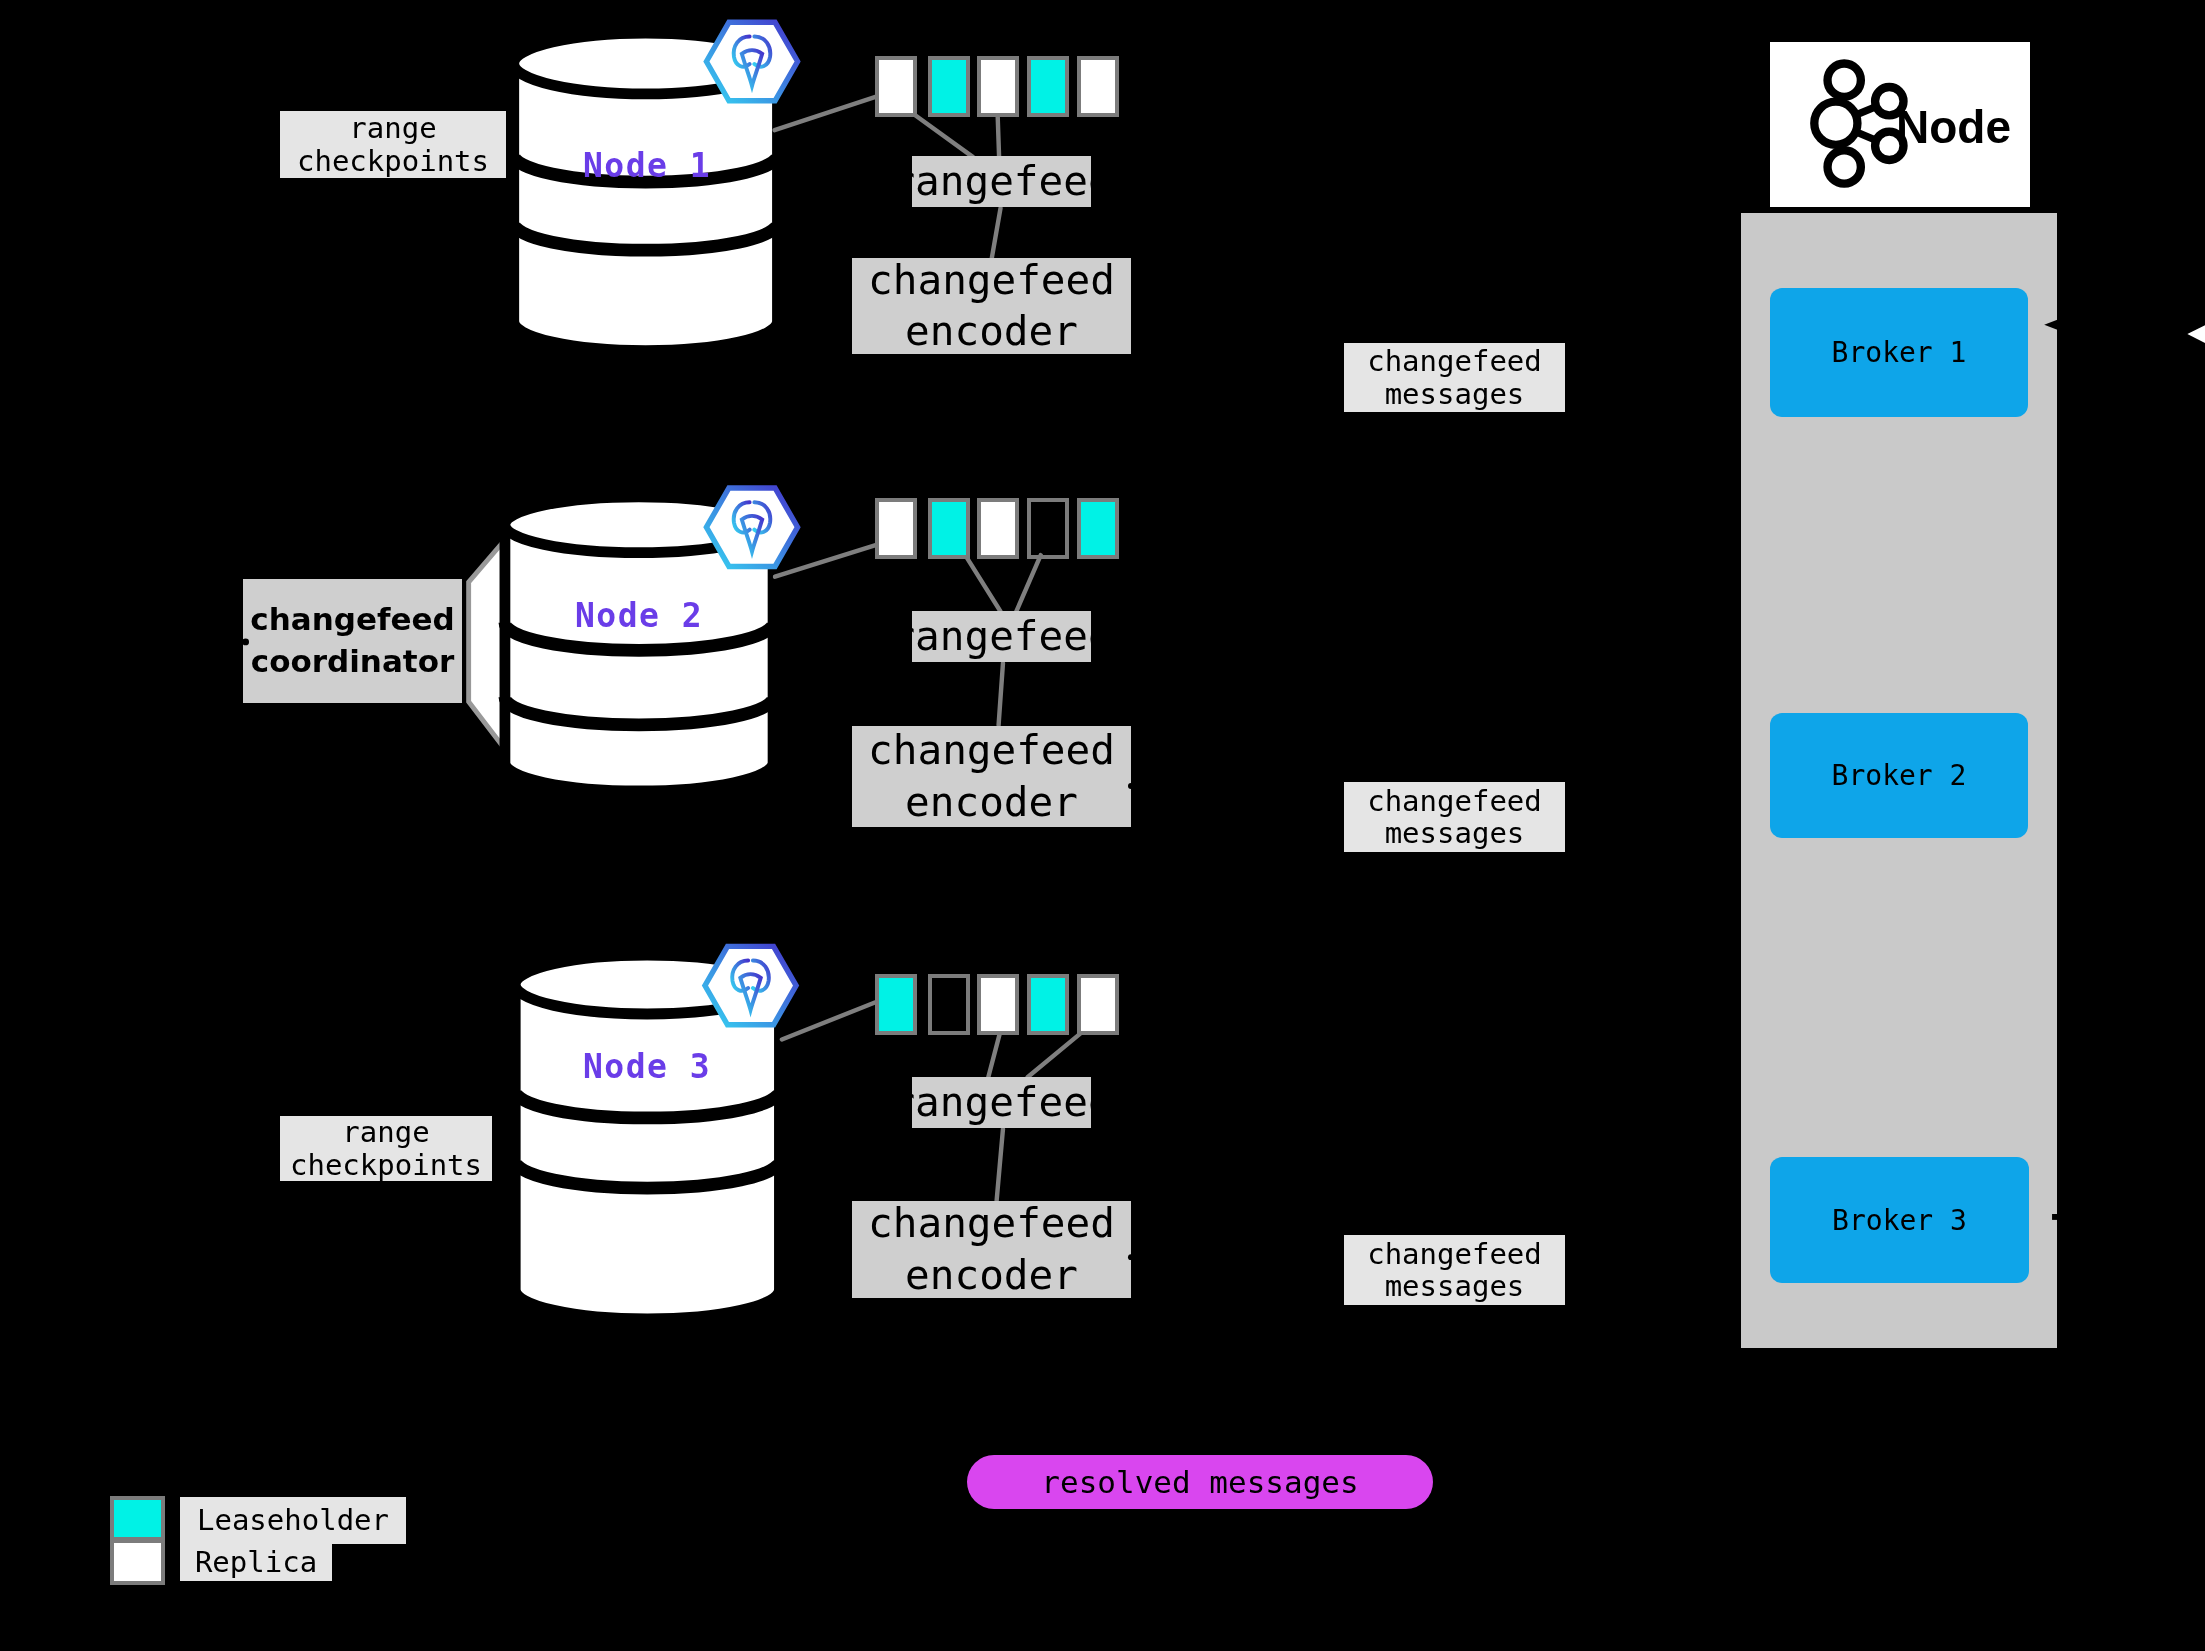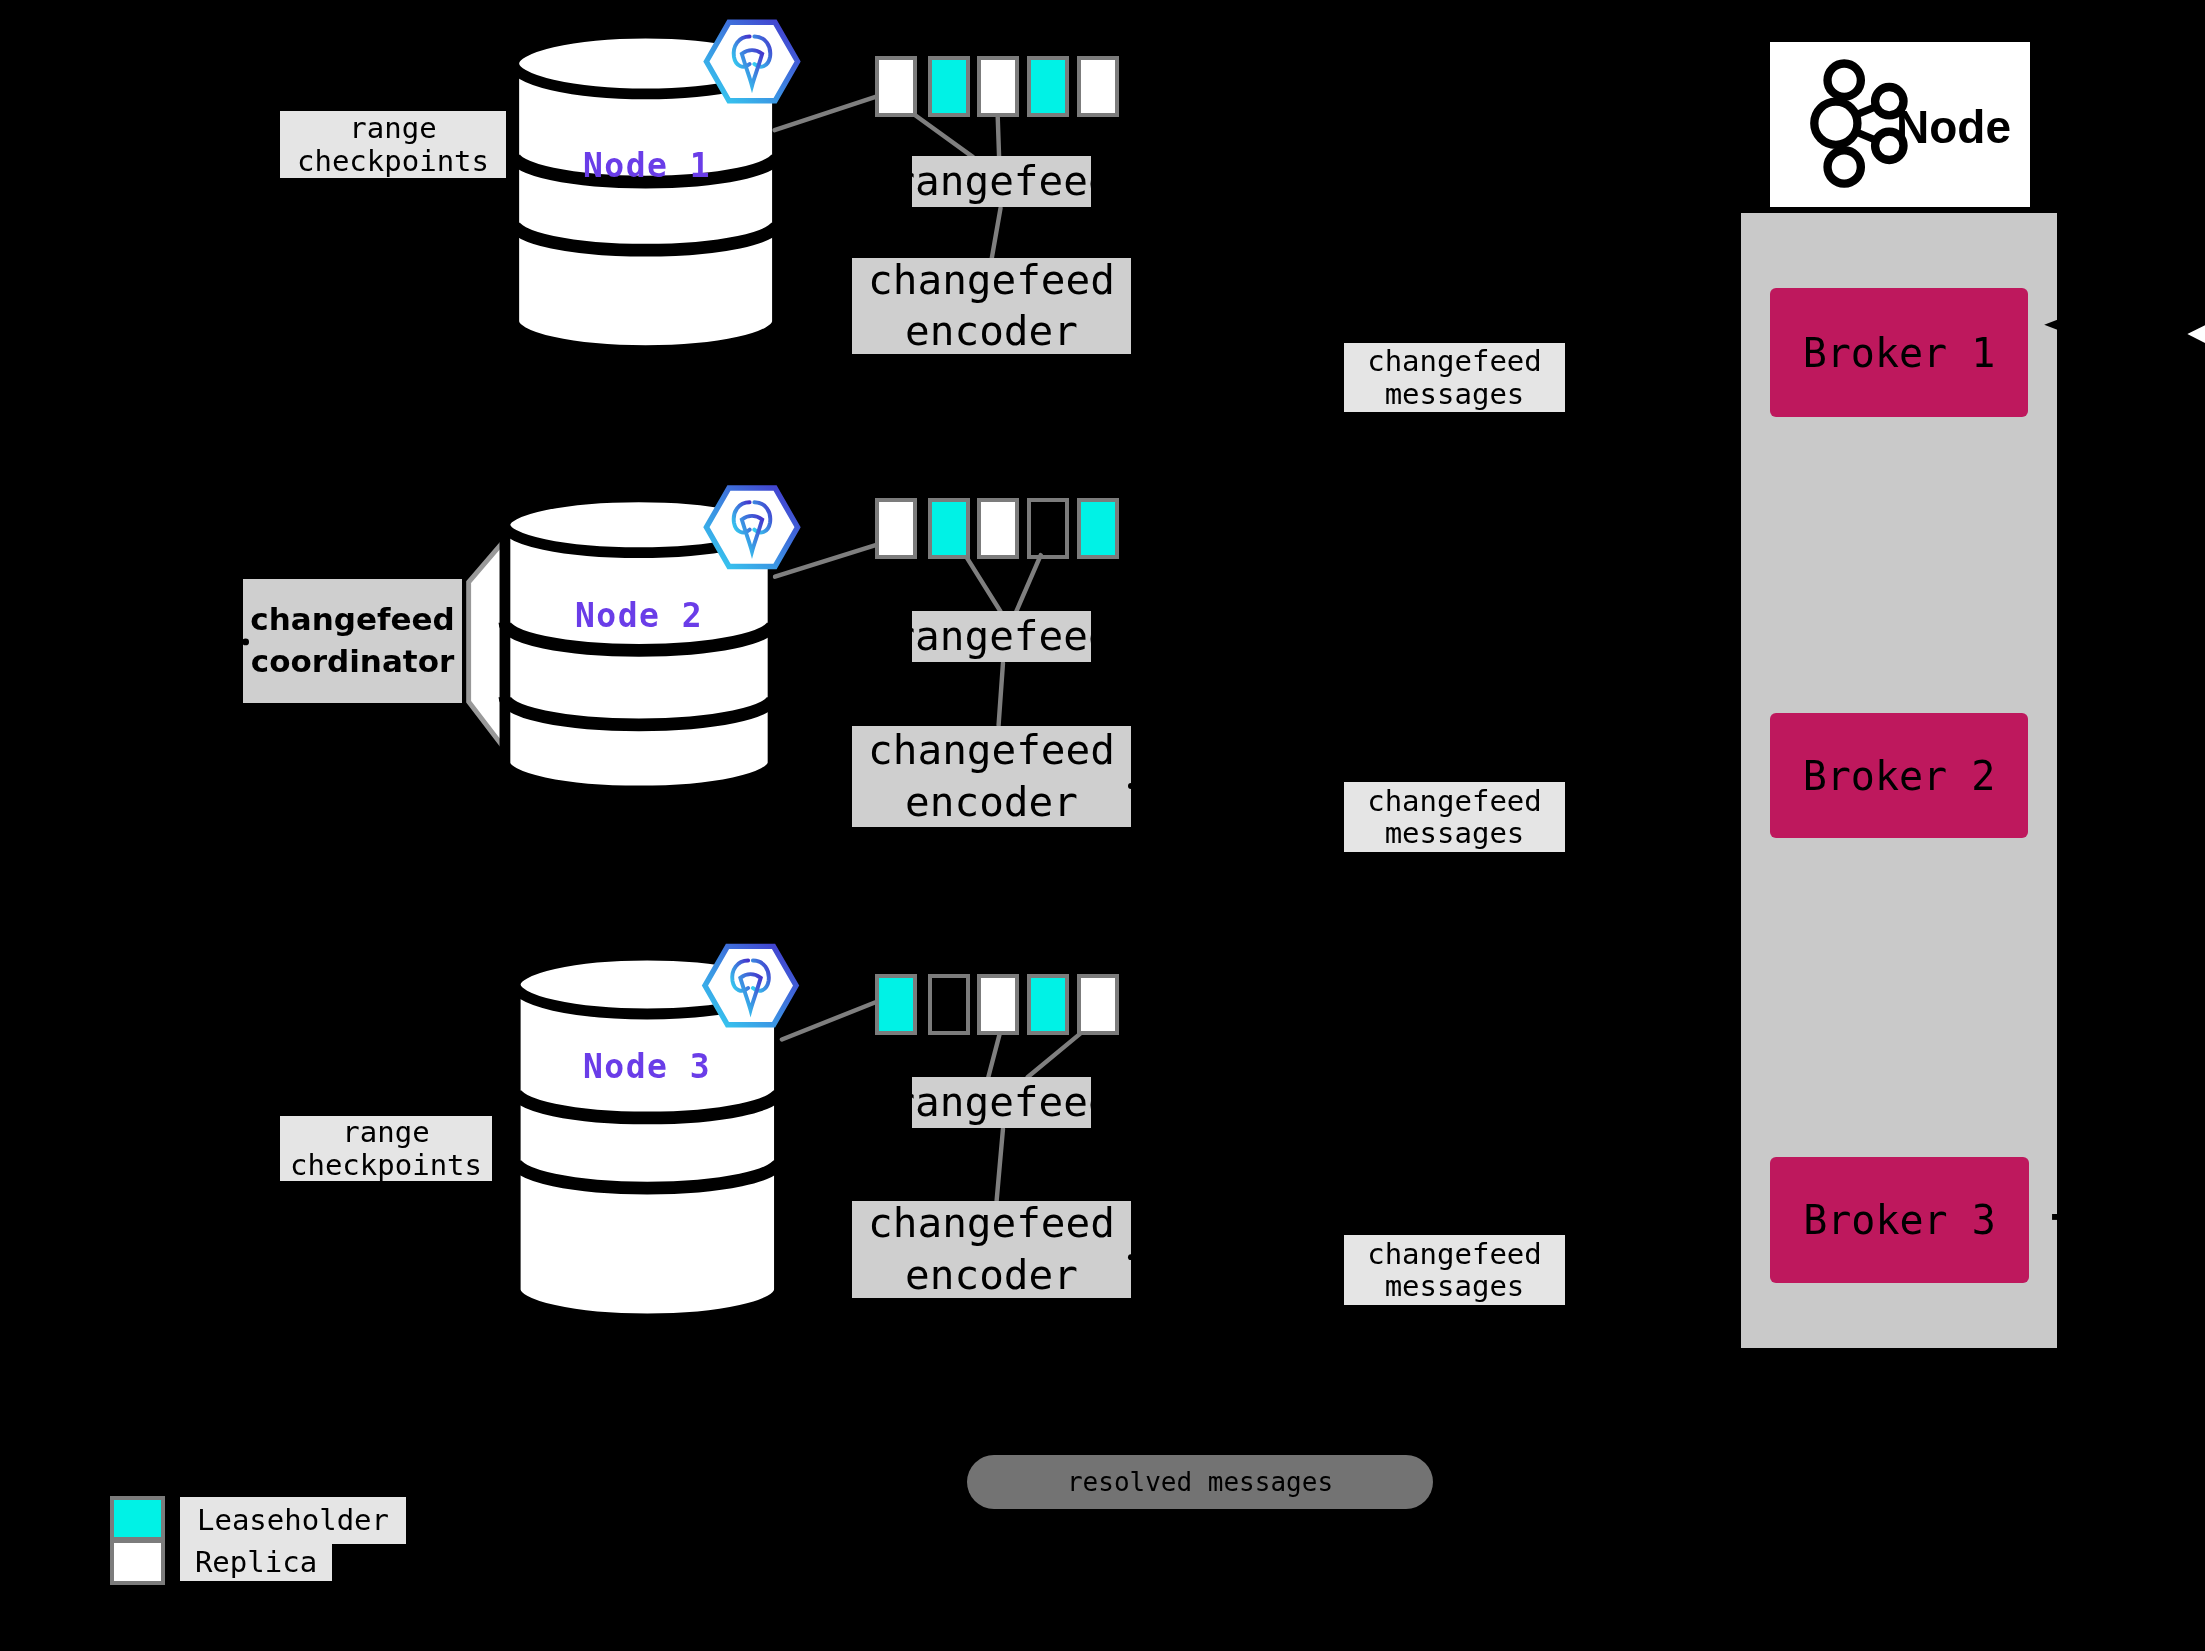--- a/index.html
+++ b/index.html
@@ -13,22 +13,22 @@
            text-align:center;font-size:41px;line-height:1.25;}
   .rbox{box-sizing:border-box;border:4.4px solid var(--bordergrey,#7c7c7c);}
   .role-leaseholder{background:var(--cyan,#00F2E6);}
   .role-replica{background:#ffffff;}
   .role-empty{background:transparent;}
   .node-label{color:var(--purple,#6A3DE8);font-weight:bold;font-size:33px;
               display:flex;align-items:center;justify-content:center;letter-spacing:1.5px;}
   .coord{background:var(--boxgrey,#cfcfcf);font-family:"DejaVu Sans",sans-serif;font-weight:bold;
          font-size:31px;line-height:1.35;display:flex;flex-direction:column;align-items:center;justify-content:center;text-align:center;}
   .container-grey{background:var(--containergrey,#c9c9c9);}
-  .broker{background:#be185d;border-radius:6px;display:flex;align-items:center;justify-content:center;font-size:40px;}
-  .pill{background:#737373;border-radius:98px;display:flex;align-items:center;justify-content:center;font-size:26px;}
+  .broker{background:#0ea5e9;border-radius:12px;display:flex;align-items:center;justify-content:center;font-size:28px;}
+  .pill{background:#d946ef;border-radius:98px;display:flex;align-items:center;justify-content:center;font-size:31px;}
   .kafka-box{background:#fff;}
   .kafka-text{position:absolute;left:126px;top:58px;font-family:"Liberation Sans",sans-serif;
               font-weight:bold;font-size:46px;color:#000;}
 </style>
 </head>
 <body>
 
 <div id="canvas">
 
   <svg class="layer" width="2205" height="1652" viewBox="0 0 4498 3369">

